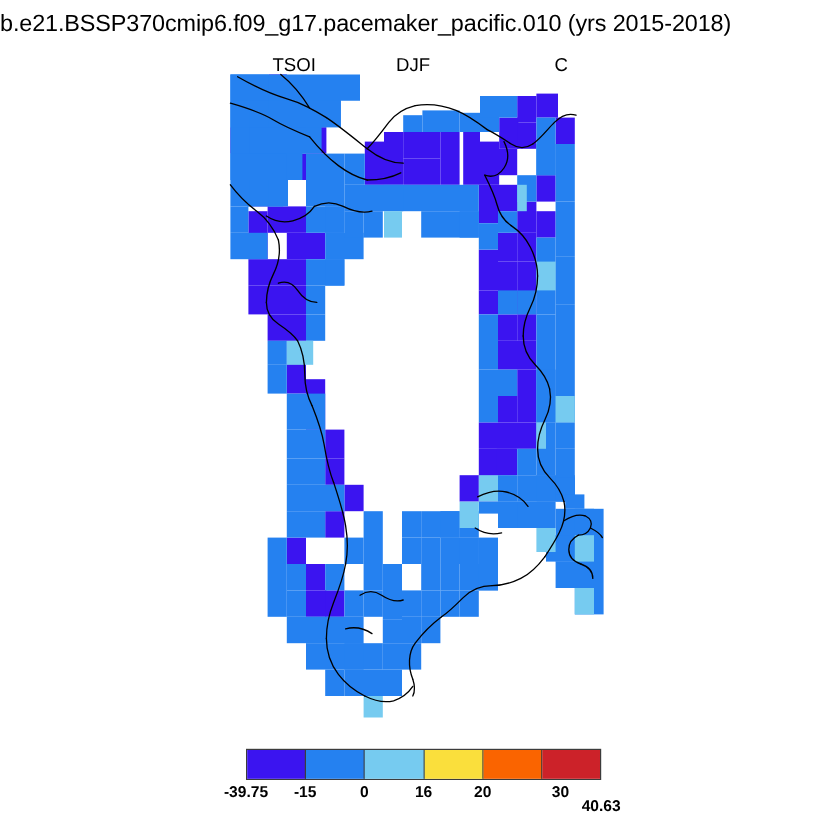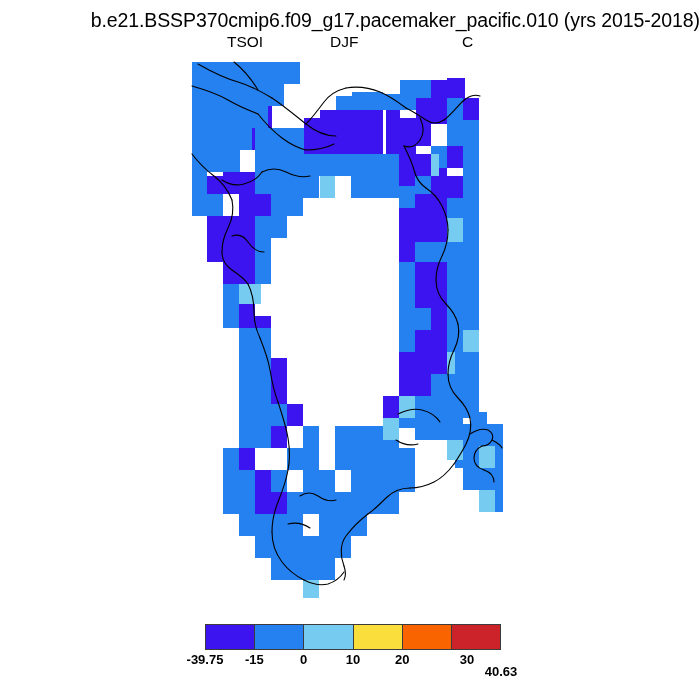--- a/index.html
+++ b/index.html
@@ -13,29 +13,29 @@
     height: 700px;
     background: #ffffff;
     font-family: "Liberation Sans", sans-serif;
     overflow: hidden;
   }
   #plot-title {
     position: absolute;
     left: 0;
     top: 9px;
     width: 700px;
-    text-align: right;
+    text-align: left;
     font-size: 19.5px;
     color: #000000;
     white-space: nowrap;
     letter-spacing: -0.1px;
   }
   .sub-label {
     position: absolute;
-    top: 33px;
+    top: 46px;
     font-size: 15.5px;
     color: #000000;
     white-space: nowrap;
   }
   #label-var   { left: 227px; }
   #label-season{ left: 330px; text-align: center; }
   #label-units { left: 462px; }
 
   #map-area {
     position: absolute;
@@ -365,19 +365,19 @@
       <div class="cb-seg" style="background: rgb(250, 223, 60);"></div>
       <div class="cb-seg" style="background: rgb(250, 100, 0);"></div>
       <div class="cb-seg" style="background: rgb(204, 34, 41);"></div>
     </div>
   </div>
 
   <div id="colorbar-labels">
     <span class="cb-tick" style="left: 0px;">-39.75</span>
     <span class="cb-tick" style="left: 49.3333px;">-15</span>
     <span class="cb-tick" style="left: 98.6667px;">0</span>
-    <span class="cb-tick" style="left: 148px;">10</span>
+    <span class="cb-tick" style="left: 148px;">16</span>
     <span class="cb-tick" style="left: 197.333px;">20</span>
     <span class="cb-tick" style="left: 250px; margin-left: 12px;">30</span>
     <span class="cb-tick" style="left: 296px; margin-top: 12px;">40.63</span>
   </div>
 
 </div>
 
 </body></html>

